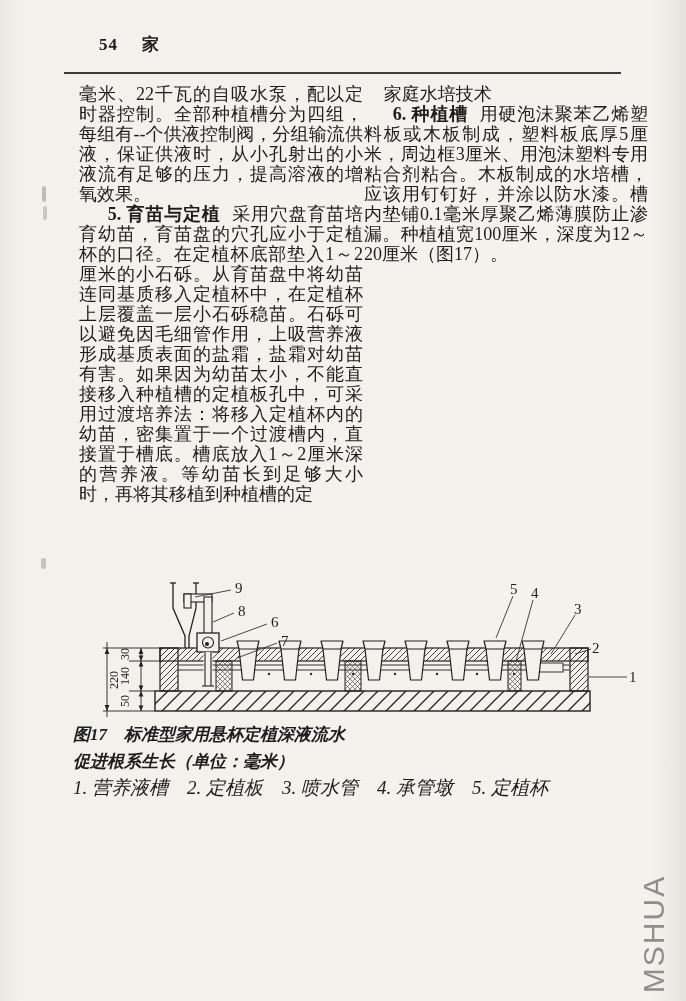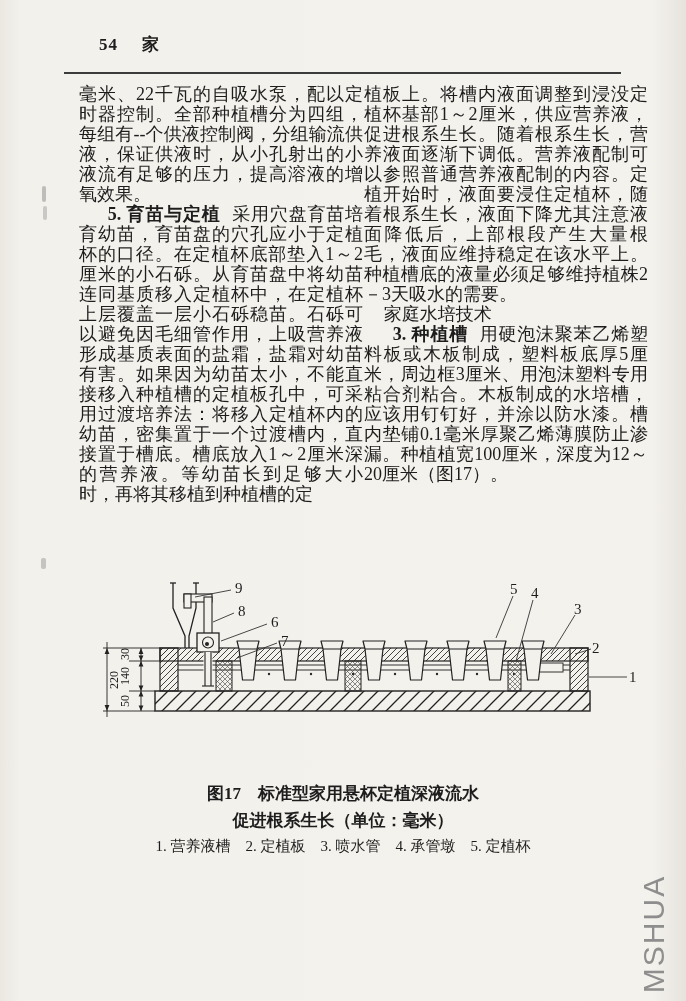--- a/index.html
+++ b/index.html
@@ -13,23 +13,23 @@
   .rule{position:absolute;left:64px;top:72px;width:557px;height:2px;background:#3b3b3b;}
   .col{position:absolute;width:284px;}
   .col-left{left:79px;top:84px;}
   .col-right{left:364px;top:84px;}
   .bcol-left{left:79px;top:836px;}
   .bcol-right{left:364px;top:836px;}
   .para{margin:0;font-size:18px;line-height:20px;text-align:justify;}
   .indent{text-indent:1.6em;}
   .lead{font-weight:bold;margin-right:0.65em;}
   .heading{font-weight:normal;text-indent:1.1em;}
-  .caption{position:absolute;left:73px;top:780px;width:540px;text-align:center;}
+  .caption{position:absolute;left:73px;top:721px;width:540px;font-style:italic;}
   .cap-line{margin:0;font-size:17px;font-weight:bold;line-height:27px;}
-  .legend-line{margin:0;font-size:15px;line-height:25px;}
+  .legend-line{margin:0;font-size:19px;line-height:25px;}
   .watermark{
     position:absolute;left:585px;top:916px;width:140px;height:36px;
     transform:rotate(-90deg);font-family:"Liberation Sans",sans-serif;
     font-size:30px;color:#8e8e8e;letter-spacing:2px;text-align:center;font-weight:500;
   }
   .artifact{position:absolute;background:#5c5c5c;border-radius:2px;}
   .a1{left:42px;top:186px;width:4px;height:16px;opacity:.35;}
   .a2{left:43px;top:206px;width:4px;height:14px;opacity:.28;}
   .a3{left:41px;top:558px;width:5px;height:11px;opacity:.3;}
   svg text{font-family:"Liberation Serif","DejaVu Serif",serif;fill:#1d1d1d;}
@@ -43,23 +43,22 @@
     <span class="pgnum">54</span><span>家</span>
   </div>
   <div class="rule"></div>
 
   <div class="col col-left">
     <p class="para">毫米、22千瓦的自吸水泵，配以定时器控制。全部种植槽分为四组，每组有--个供液控制阀，分组输流供液，保证供液时，从小孔射出的小液流有足够的压力，提高溶液的增氧效果。</p>
     <p class="para indent"><span class="lead">5. 育苗与定植</span><span>采用穴盘育苗培育幼苗，育苗盘的穴孔应小于定植杯的口径。在定植杯底部垫入1～2厘米的小石砾。从育苗盘中将幼苗连同基质移入定植杯中，在定植杯上层覆盖一层小石砾稳苗。石砾可以避免因毛细管作用，上吸营养液形成基质表面的盐霜，盐霜对幼苗有害。如果因为幼苗太小，不能直接移入种植槽的定植板孔中，可采用过渡培养法：将移入定植杯内的幼苗，密集置于一个过渡槽内，直接置于槽底。槽底放入1～2厘米深的营养液。等幼苗长到足够大小时，再将其移植到种植槽的定</span></p>
   </div>
 
   <div class="col col-right">
-    <p class="para">植板上。将槽内液面调整到浸没定植杯基部1～2厘米，供应营养液，促进根系生长。随着根系生长，营养液面逐渐下调低。营养液配制可以参照普通营养液配制的内容。定植开始时，液面要浸住定植杯，随着根系生长，液面下降尤其注意液面降低后，上部根段产生大量根毛，液面应维持稳定在该水平上。种植槽底的液量必须足够维持植株2－3天吸水的需要。</p>
     <p class="para heading">家庭水培技术</p>
-    <p class="para indent"><span class="lead">3. 种植槽</span><span>用硬泡沫聚苯乙烯塑料板或木板制成，塑料板底厚5厘米，周边框3厘米、用泡沫塑料专用粘合剂粘合。木板制成的水培槽，应该用钉钉好，并涂以防水漆。槽内垫铺0.1毫米厚聚乙烯薄膜防止渗漏。种植植宽100厘米，深度为12～20厘米（图17）。</span></p>
+    <p class="para indent"><span class="lead">6. 种植槽</span><span>用硬泡沫聚苯乙烯塑料板或木板制成，塑料板底厚5厘米，周边框3厘米、用泡沫塑料专用粘合剂粘合。木板制成的水培槽，应该用钉钉好，并涂以防水漆。槽内垫铺0.1毫米厚聚乙烯薄膜防止渗漏。种植植宽100厘米，深度为12～20厘米（图17）。</span></p>
   </div>
 
   <svg width="580" height="180" viewBox="0 0 580 180" style="position:absolute;left:85px;top:564px;">
     <defs>
       <pattern id="h1" patternUnits="userSpaceOnUse" width="6" height="6">
         <path d="M-1,1 l2,-2 M0,6 l6,-6 M5,7 l2,-2" stroke="#2e2e2e" stroke-width="0.9" fill="none"></path>
       </pattern>
       <pattern id="h2" patternUnits="userSpaceOnUse" width="14" height="14">
         <path d="M-2,2 l4,-4 M0,14 l14,-14 M12,16 l4,-4" stroke="#222" stroke-width="1.3" fill="none"></path>
       </pattern>

